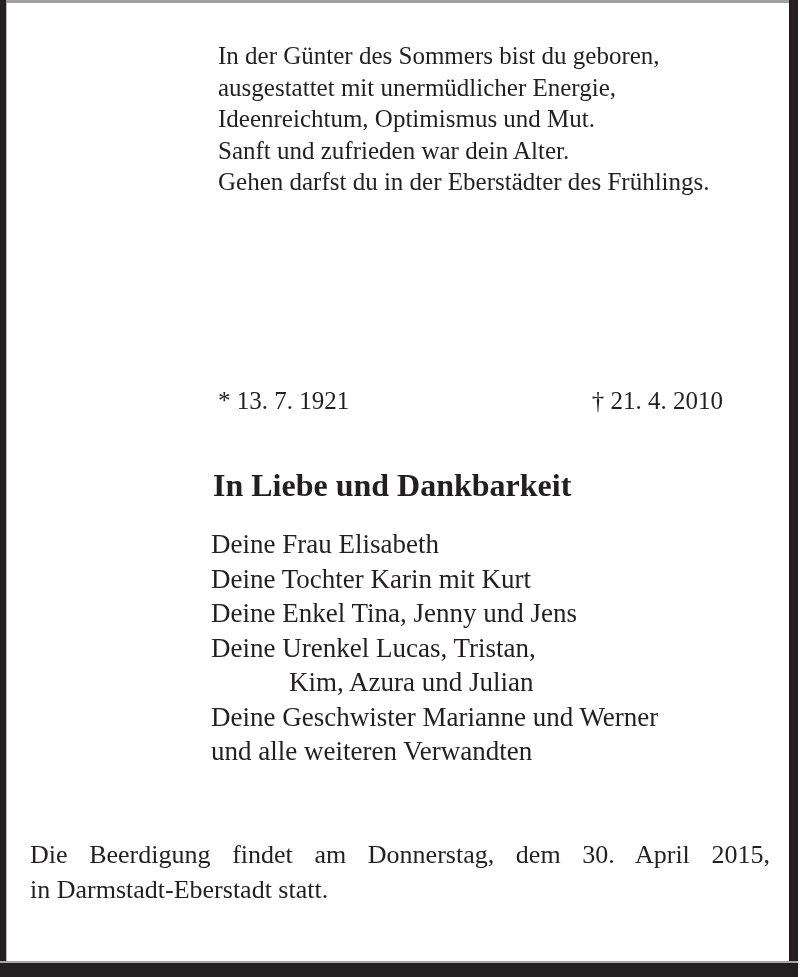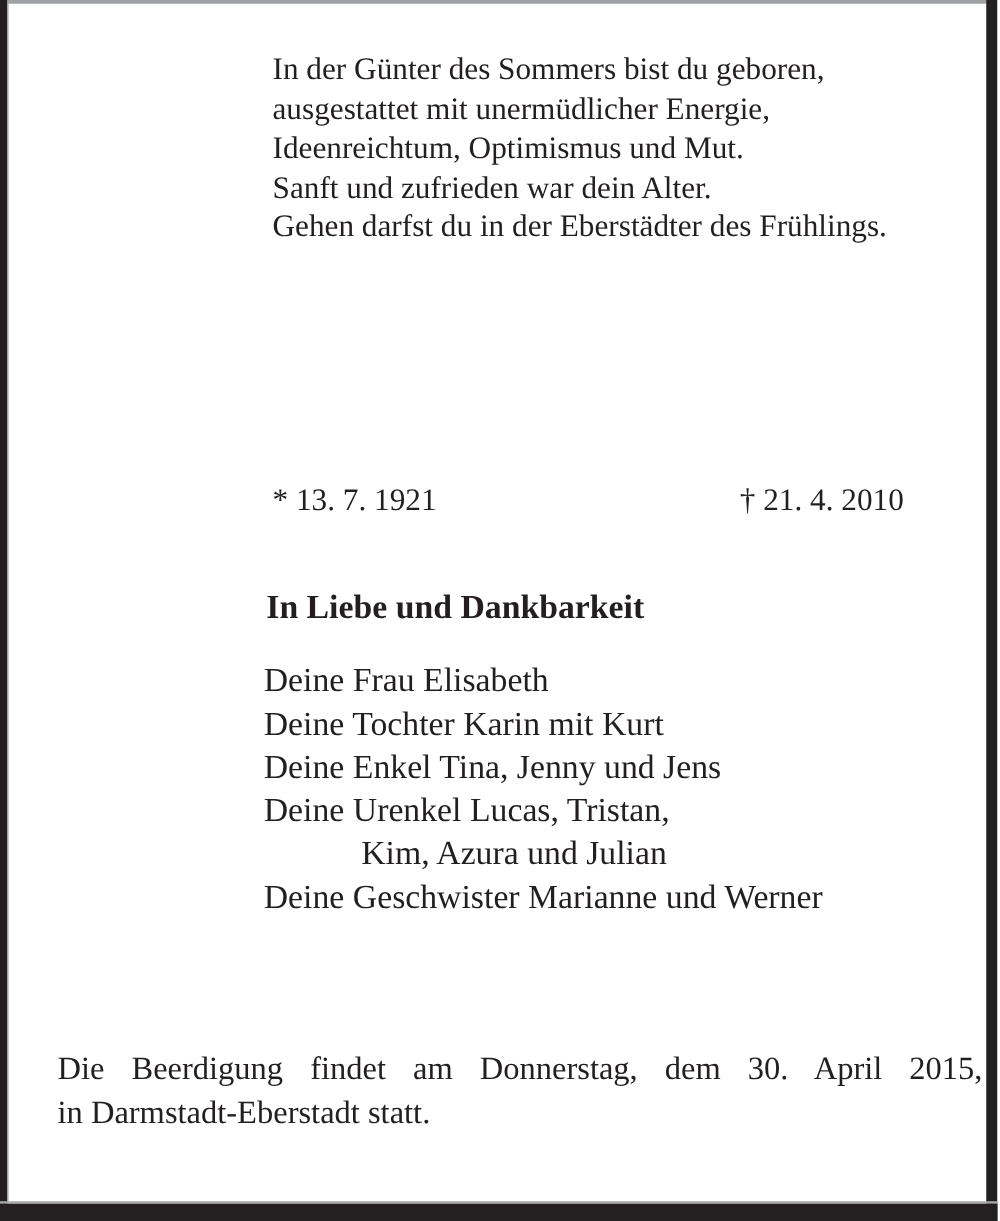--- a/index.html
+++ b/index.html
@@ -29,30 +29,30 @@
     position: absolute; left: 210px; top: 266px;
     font-size: 86px; line-height: 86px; white-space: nowrap;
   }
   .dates {
     position: absolute; left: 218px; top: 362px; width: 505px;
     display: flex; justify-content: space-between;
     font-size: 25px; line-height: 30px; white-space: nowrap; margin-top: 24px;
   }
   .tribute {
     position: absolute; left: 213px; top: 470px;
-    font-size: 27px; line-height: 30px; font-weight: 700; white-space: nowrap;
+    font-size: 32px; line-height: 30px; font-weight: 700; white-space: nowrap;
   }
   .mourners {
     position: absolute; left: 211px; top: 527px;
     font-size: 27px; line-height: 34.5px; white-space: nowrap;
   }
   .mourners .indent { padding-left: 78px; }
   .funeral {
     position: absolute; left: 30px; top: 837px; width: 740px;
-    font-size: 26px; line-height: 35px; margin-left: 16px;
+    font-size: 26px; line-height: 35px;
   }
   .funeral .just { text-align: justify; text-align-last: justify; }
 </style>
 </head>
 <body>
 
 <div class="page">
 
   <div class="bar-left"></div>
   <div class="rule-left-inner"></div>
@@ -78,20 +78,21 @@
 
   <div class="tribute">In Liebe und Dankbarkeit</div>
 
   <div class="mourners">
     <div>Deine Frau Elisabeth</div>
     <div>Deine Tochter Karin mit Kurt</div>
     <div>Deine Enkel Tina, Jenny und Jens</div>
     <div>Deine Urenkel Lucas, Tristan,</div>
     <div class="indent">Kim, Azura und Julian</div>
     <div>Deine Geschwister Marianne und Werner</div>
+    <div>und alle weiteren Verwandten</div>
   </div>
 
   <div class="funeral">
     <div class="just">Die Beerdigung findet am Donnerstag, dem 30. April 2015,</div>
     <div>in Darmstadt-Eberstadt statt.</div>
   </div>
 
 </div>
 
 </body></html>

